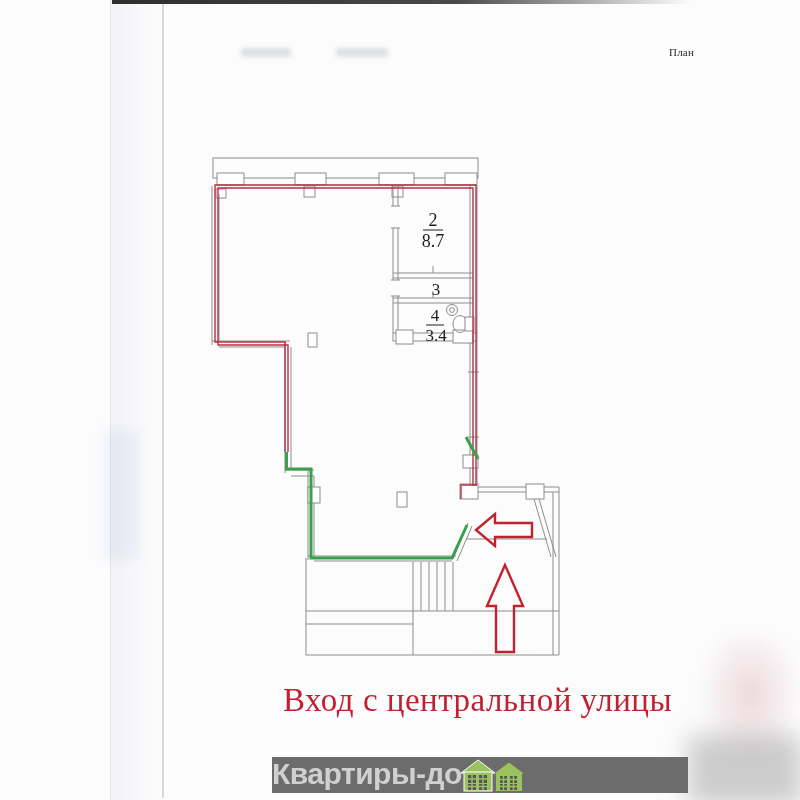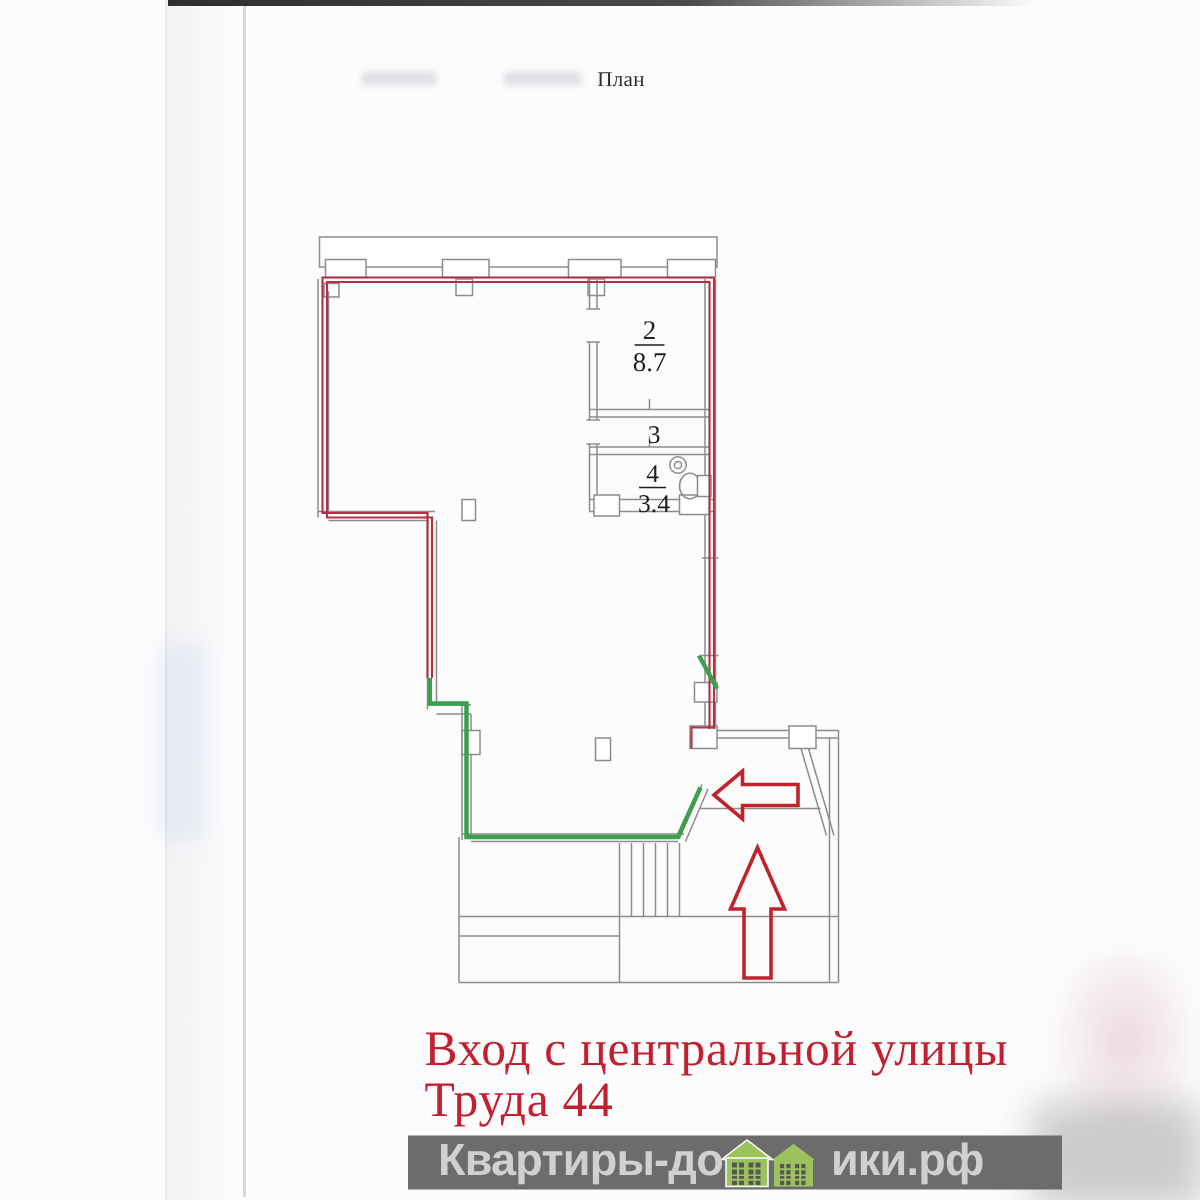--- a/index.html
+++ b/index.html
@@ -20,35 +20,35 @@
   .ghost.g1{left:241px;top:48px;width:50px;}
   .ghost.g2{left:336px;top:48px;width:52px;}
   .smudge-blue{position:absolute;left:104px;top:430px;width:34px;height:130px;
     background:rgba(150,180,220,.14);filter:blur(6px);}
   .smudge-pink{position:absolute;left:698px;top:635px;width:104px;height:130px;
     background:radial-gradient(ellipse at 50% 45%,rgba(222,182,188,.5),rgba(222,182,188,0) 70%);
     filter:blur(6px);}
   .smudge-gray{position:absolute;left:688px;top:735px;width:114px;height:70px;
     background:rgba(125,125,125,.38);filter:blur(12px);}
   
-  .hdr{position:absolute;left:150px;width:560px;text-align:center;
-    color:#2b2b2b;font-size:14px;letter-spacing:.2px;}
+  .hdr{position:absolute;left:150px;width:560px;text-align:right;
+    color:#2b2b2b;font-size:11px;letter-spacing:.2px;}
   .hdr.title{top:46px;transform:translateX(-16px);}
   .hdr.addr{top:74px;}
   .hdr.floor{top:102px;}
   
   svg.plan{position:absolute;left:0;top:0;}
   
   .caption{position:absolute;left:283px;top:683px;color:#c21f30;
     font-size:33px;line-height:34px;letter-spacing:.5px;white-space:nowrap;}
   
   .wm-bar{position:absolute;left:272px;top:757px;width:416px;height:36px;
     background:#6c6c6c;display:flex;align-items:center;overflow:hidden;
     font-family:"Liberation Sans", sans-serif;font-weight:bold;
-    font-size:30px;color:#d0d0d0;letter-spacing:-.5px;padding-left:20px;}
+    font-size:30px;color:#d0d0d0;letter-spacing:-.5px;}
   .wm-bar .txt{line-height:36px;transform:translateY(-1px);}
   .wm-houses{flex:0 0 auto;margin:0 -3px;}
 </style>
 </head>
 <body>
 
 <div class="page">
 
   <div class="page-left-strip"></div>
   <div class="page-edge-line"></div>
@@ -157,21 +157,20 @@
       <text x="436" y="295" font-size="17">3</text>
 
       <text x="435" y="321" font-size="17">4</text>
       <line x1="426" y1="325" x2="444" y2="325" stroke="#1e1e1e" stroke-width="1"></line>
       <text x="436" y="341" font-size="17">3.4</text>
     </g>
   </svg>
 
   <div class="caption">
     <div>Вход с центральной улицы</div>
-    <div>Труда 44</div>
   </div>
 
   <div class="wm-bar">
     <span class="txt">Квартиры-до</span>
     <svg class="wm-houses" width="78" height="36" viewBox="0 0 78 36">
 
       <g>
         <polygon points="34,17 50,5 66,17" fill="#9cc25e" stroke="#6c6c6c" stroke-width="1"></polygon>
         <rect x="37" y="16" width="26" height="18" fill="#9cc25e"></rect>
         <rect x="41" y="19" width="7" height="7" fill="#565656"></rect>
@@ -184,16 +183,15 @@
       <g>
         <polygon points="2,16 19,3 36,16" fill="#9cc25e" stroke="#ffffff" stroke-width="1"></polygon>
         <rect x="5" y="15" width="28" height="19" fill="#9cc25e" stroke="#ffffff" stroke-width="1"></rect>
         <rect x="9" y="18" width="8" height="8" fill="#565656"></rect>
         <rect x="20" y="18" width="8" height="8" fill="#565656"></rect>
         <rect x="9" y="27" width="8" height="6" fill="#565656"></rect>
         <rect x="20" y="27" width="8" height="6" fill="#565656"></rect>
         <path d="M13,18 V33 M24,18 V33 M9,22 H28 M9,29.5 H28" stroke="#9cc25e" stroke-width="1.4" fill="none"></path>
       </g>
     </svg>
-    <span class="txt">ики.рф</span>
   </div>
 
 </div>
 
 </body></html>

